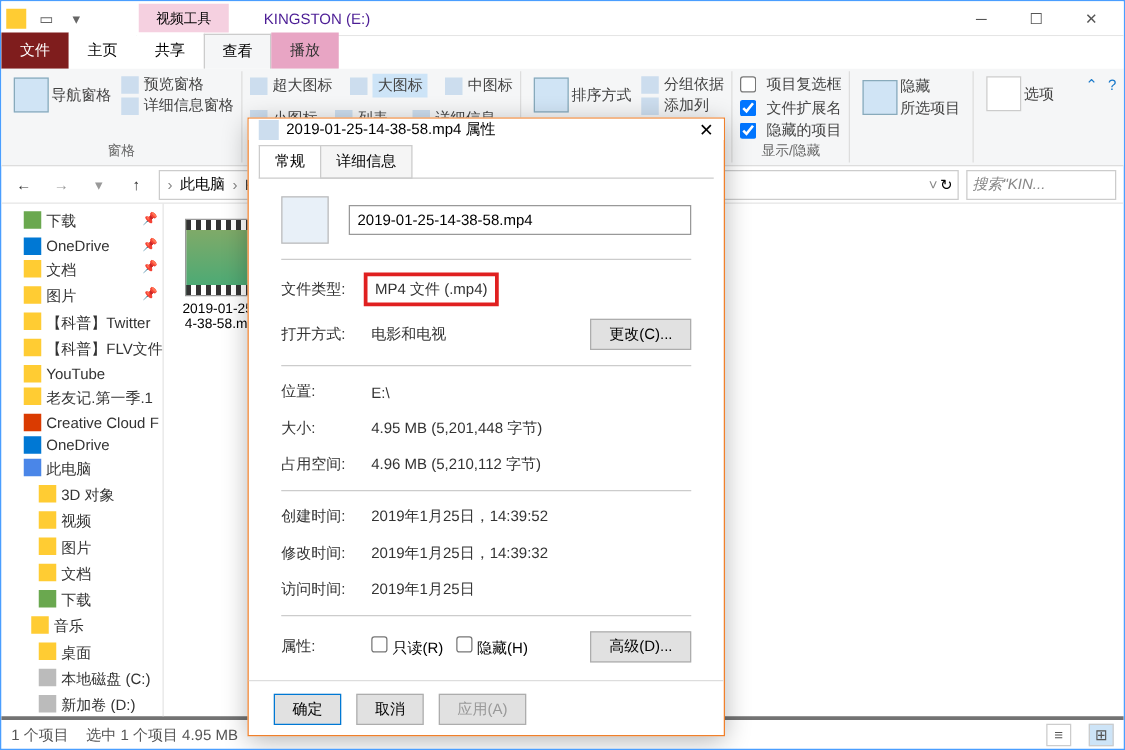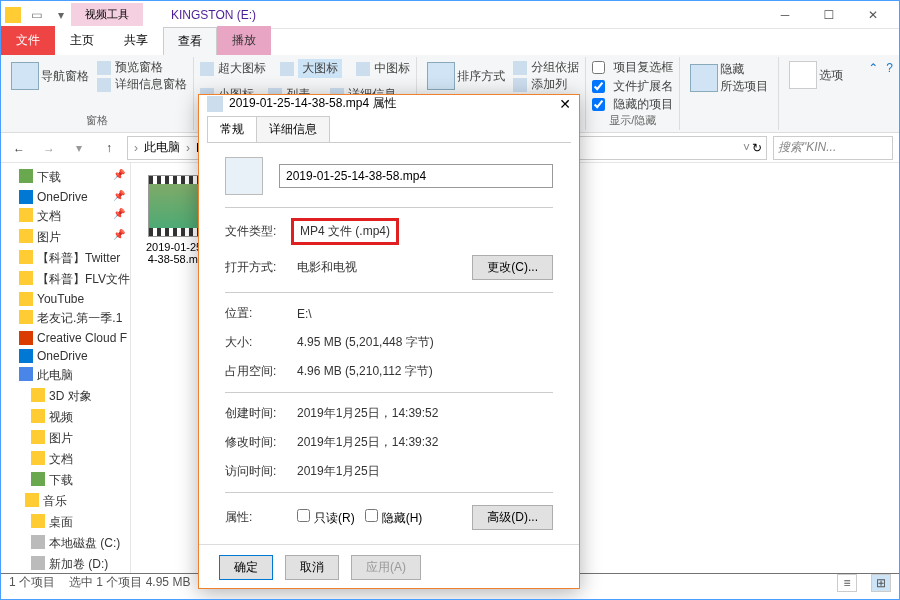--- a/index.html
+++ b/index.html
@@ -1,27 +1,27 @@
 <!DOCTYPE html>
 <html><head>
 <meta charset="utf-8">
 <style>
 *{box-sizing:border-box;margin:0;padding:0;font-family:"Microsoft YaHei","Segoe UI",sans-serif;font-size:12px}
 body{width:900px;height:600px;background:#fff;overflow:hidden;position:relative;border:1px solid #4a9eff}
 .titlebar{height:28px;display:flex;align-items:center;padding:0 4px;background:#fff;border-bottom:1px solid #e5e5e5}
 .titlebar .ticon{width:16px;height:16px;background:#fc3;margin-right:6px}
 .titlebar .qat{display:flex;gap:4px}
 .titlebar .qbtn{width:20px;height:20px;display:flex;align-items:center;justify-content:center;color:#666}
-.titlebar .ctxtab{background:#f5d0e0;padding:4px 14px;font-size:11px}
+.titlebar .ctxtab{margin-left:40px;background:#f5d0e0;padding:4px 14px;font-size:11px}
 .titlebar .wtitle{margin-left:28px;color:#4c1d95}
 .titlebar .spacer{flex:1}
 .titlebar .winbtn{width:44px;height:28px;display:flex;align-items:center;justify-content:center;color:#555}
 .tabbar{height:26px;display:flex;align-items:flex-end;background:#fff}
 .tabbar .tab{padding:5px 14px;background:#fff;border:1px solid transparent;font-size:12px}
-.tabbar .tab.file{background:#ef4444;color:#fff}
+.tabbar .tab.file{background:#7f1d1d;color:#fff}
 .tabbar .tab.ctx{background:#e8a5c4;color:#333}
 .ribbon{height:78px;background:#f5f6f7;border-bottom:1px solid #ddd;display:flex;padding:2px 0;position:relative}
 .ribbon .grp{border-right:1px solid #ddd;padding:2px 6px;display:flex;flex-direction:column;justify-content:space-between}
 .ribbon .bigbtn{display:flex;flex-direction:row;align-items:center;gap:2px;padding:2px 4px;font-size:11px;color:#444}
 .ribbon .bigico{width:28px;height:28px;background:#d0e4f5;border:1px solid #8ab}
 .ribbon .row{display:flex;align-items:center;gap:4px;font-size:11px;color:#444;white-space:nowrap}
 .ribbon .sico{width:14px;height:14px;background:#cde;display:inline-block}
 .ribbon .glabel{text-align:center;font-size:11px;color:#666}
 .ribbon .help{position:absolute;right:6px;top:6px;display:flex;gap:8px;color:#1979ca}
 .addr{height:30px;display:flex;align-items:center;gap:6px;padding:0 6px;border-bottom:1px solid #e5e5e5}
@@ -41,21 +41,21 @@
 .fico-fold{background:#fc3}
 .fico-pc{background:#4a86e8}
 .fico-drv{background:#bbb}
 .fico-cc{background:#da3b01}
 .content{flex:1;padding:12px;display:flex;align-items:flex-start}
 .fileitem{width:72px;display:flex;flex-direction:column;align-items:center;gap:4px}
 .thumb{width:62px;height:62px;background:linear-gradient(#8a6,#4a7);border:1px solid #999;position:relative}
 .thumb:before,.thumb:after{content:"";position:absolute;left:0;right:0;height:8px;background:repeating-linear-gradient(90deg,#333 0 4px,#fff 4px 8px)}
 .thumb:before{top:0}.thumb:after{bottom:0}
 .fname{font-size:11px;text-align:center;word-break:break-all}
-.status{height:24px;border-top:1px solid #737373;display:flex;align-items:flex-start;padding:0 8px;gap:14px;font-size:11px;color:#555}
+.status{height:24px;border-top:3px solid #737373;display:flex;align-items:flex-end;padding:0 8px;gap:14px;font-size:11px;color:#555}
 .status .spacer{flex:1}
 .status .vbtn{width:20px;height:18px;border:1px solid #ccc;display:flex;align-items:center;justify-content:center}
 .dialog{position:absolute;left:197px;top:93px;width:382px;height:495px;background:#fff;border:1px solid #f0802b;box-shadow:0 4px 20px rgba(0,0,0,.3);display:flex;flex-direction:column}
 .dlg-title{height:28px;display:flex;align-items:center;padding:0 8px;gap:6px;background:#fff}
 .dlg-title .dico{width:16px;height:16px;background:#cde}
 .dlg-title .spacer{flex:1}
 .dlg-title .x{font-size:14px}
 .dlg-tabs{display:flex;padding:4px 8px 0}
 .dlg-tabs .dtab{padding:4px 12px;border:1px solid #ccc;background:#f5f5f5;font-size:12px;margin-right:-1px}
 .dlg-tabs .dtab.active{background:#fff;border-bottom-color:#fff}

